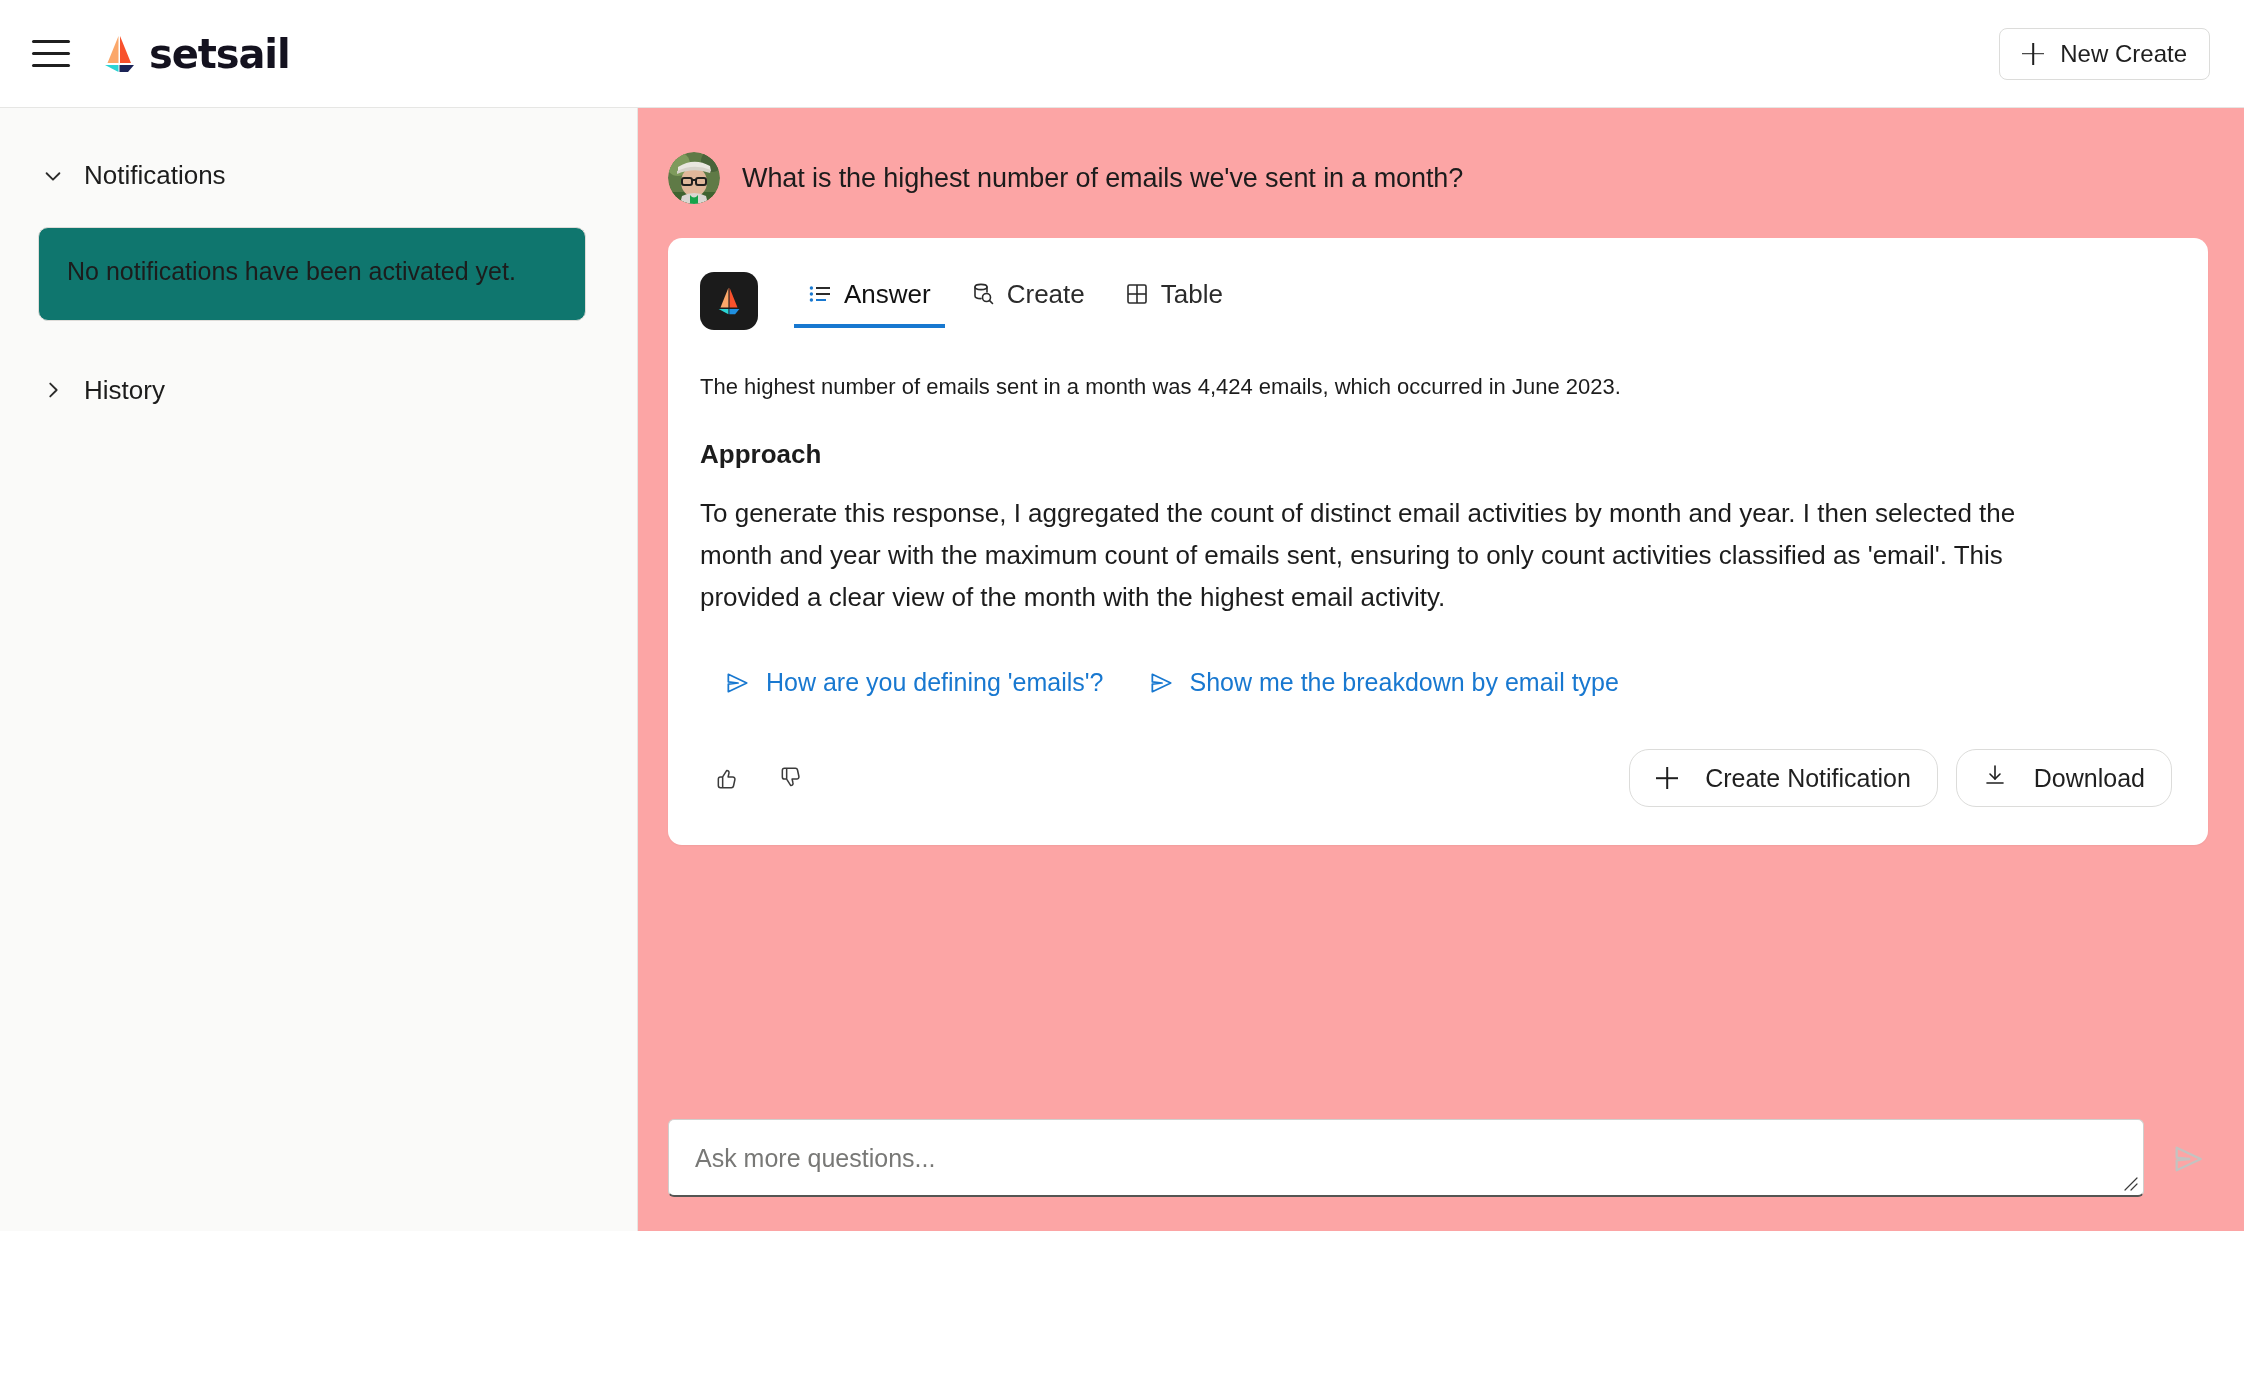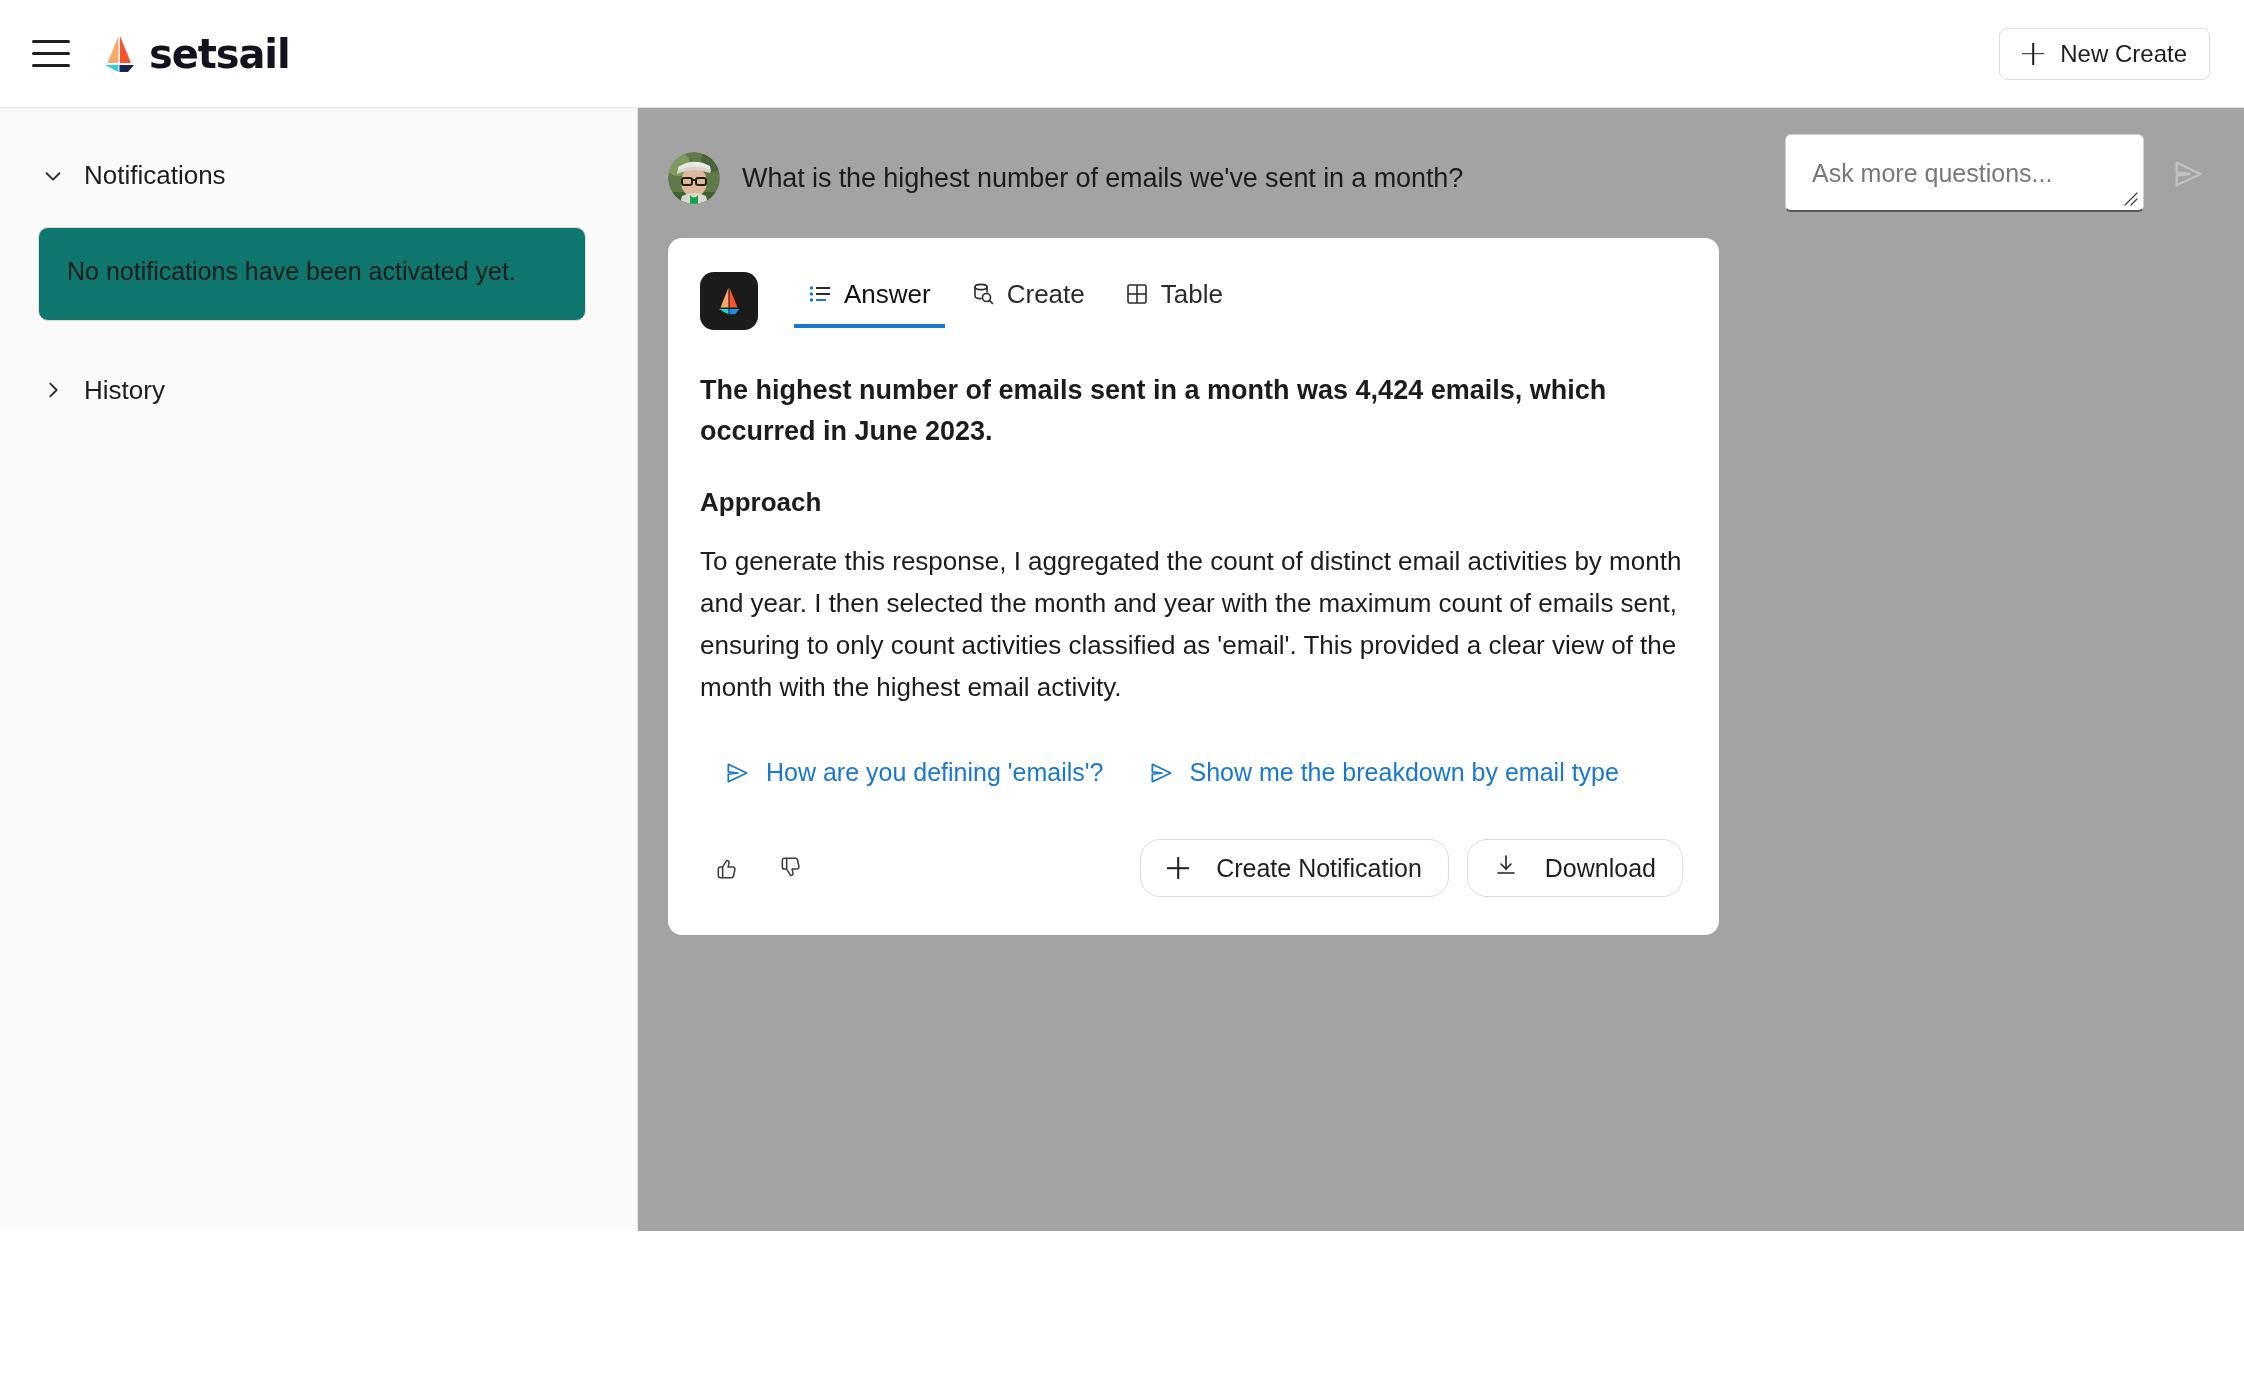--- a/index.html
+++ b/index.html
@@ -70,22 +70,22 @@
     background: #0f766e;
     padding: 26px 40px 30px 28px;
     width: 548px;
   }
   .notif-empty { font-size: 25px; line-height: 1.42; color: #1c1c1c; }
   .side-section.history { margin-top: 48px; }
 
   
   .main {
     flex: 1 1 auto; min-width: 0;
-    background: #a3a3a3;
-    display: flex; flex-direction: row;
+    background: #fca5a5;
+    display: flex; flex-direction: column;
     position: relative;
   }
   .thread { flex: 1 1 auto; padding: 44px 36px 0 30px; overflow: hidden; }
 
   .qrow { display: flex; align-items: center; gap: 22px; margin-bottom: 34px; }
   .avatar {
     width: 52px; height: 52px; flex: 0 0 52px;
     border-radius: 50%; overflow: hidden; display: block;
   }
   .qtext { font-size: 27px; color: #1c1c1c; letter-spacing: -0.1px; }
@@ -105,21 +105,21 @@
   .tabs { display: flex; align-items: flex-end; gap: 12px; margin-left: 10px; }
   .tab {
     display: inline-flex; align-items: center; gap: 12px;
     padding: 4px 14px 14px 14px;
     font-size: 26px; color: #2b2b2b; cursor: pointer;
     border-bottom: 4px solid transparent;
   }
   .tab.active { color: #111111; border-bottom-color: #1878d0; font-weight: 400; }
   .tab svg { display: block; }
 
-  .ans-lead { font-size: 27px; line-height: 1.5; color: #1c1c1c; margin-bottom: 36px; font-weight: bold; }
+  .ans-lead { font-size: 22px; line-height: 1.5; color: #1c1c1c; margin-bottom: 36px; }
   .ans-h { font-size: 26px; font-weight: 700; color: #1c1c1c; margin-bottom: 22px; }
   .ans-p { font-size: 26px; line-height: 1.62; color: #1c1c1c; max-width: 1350px; }
 
   .suggestions {
     display: flex; flex-wrap: wrap;
     column-gap: 44px; row-gap: 12px;
     margin: 42px 0 0 24px; max-width: 1200px;
   }
   .suggestion {
     display: inline-flex; align-items: center; gap: 16px;

